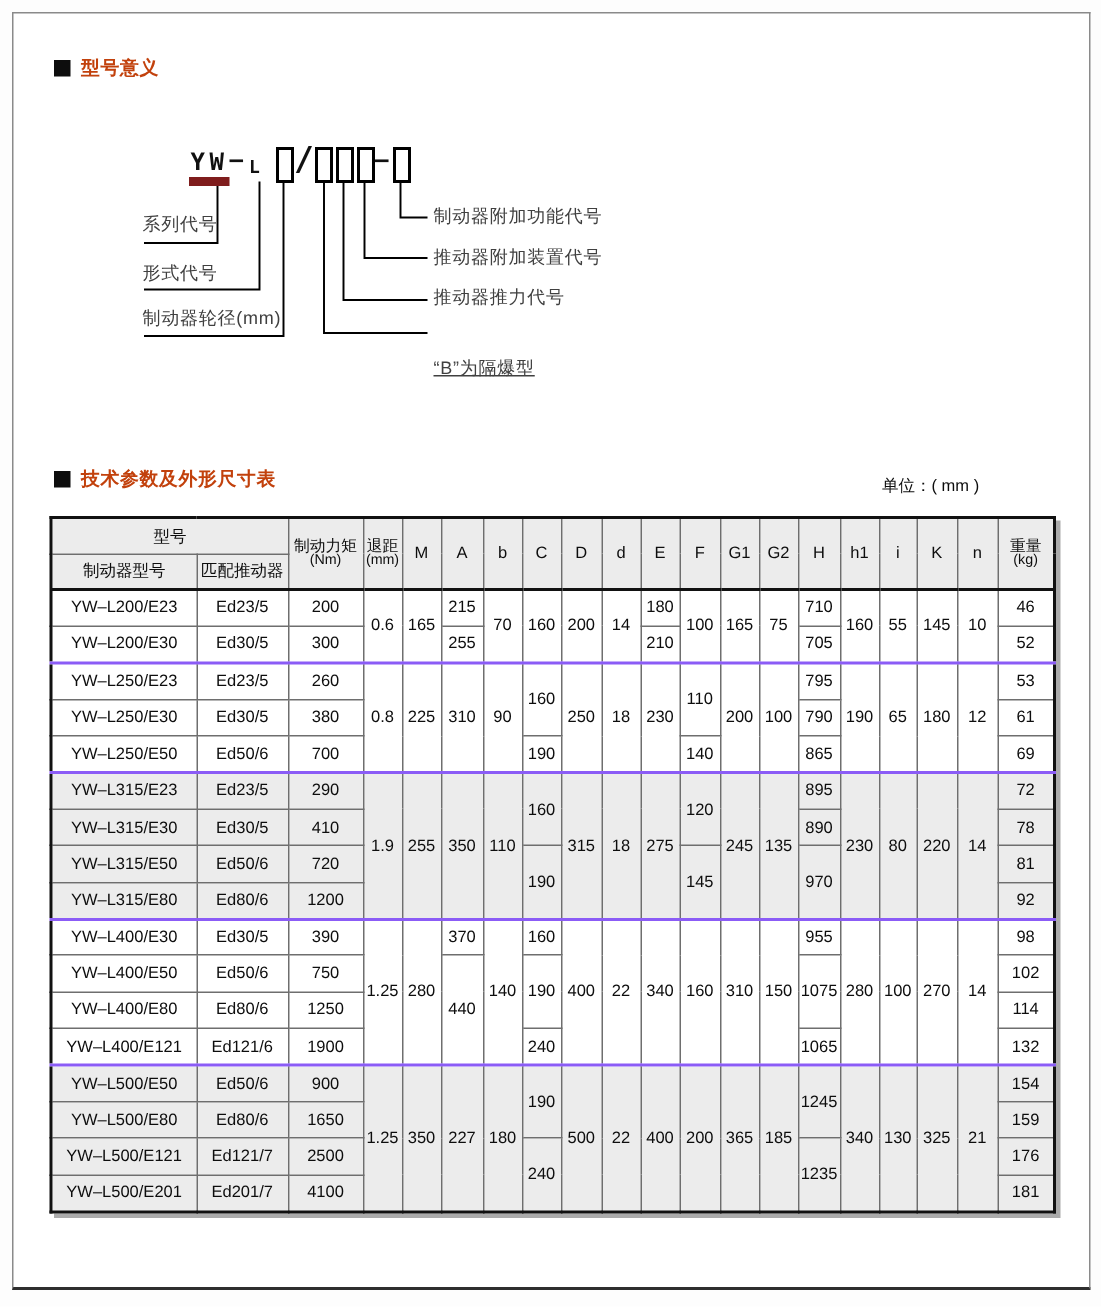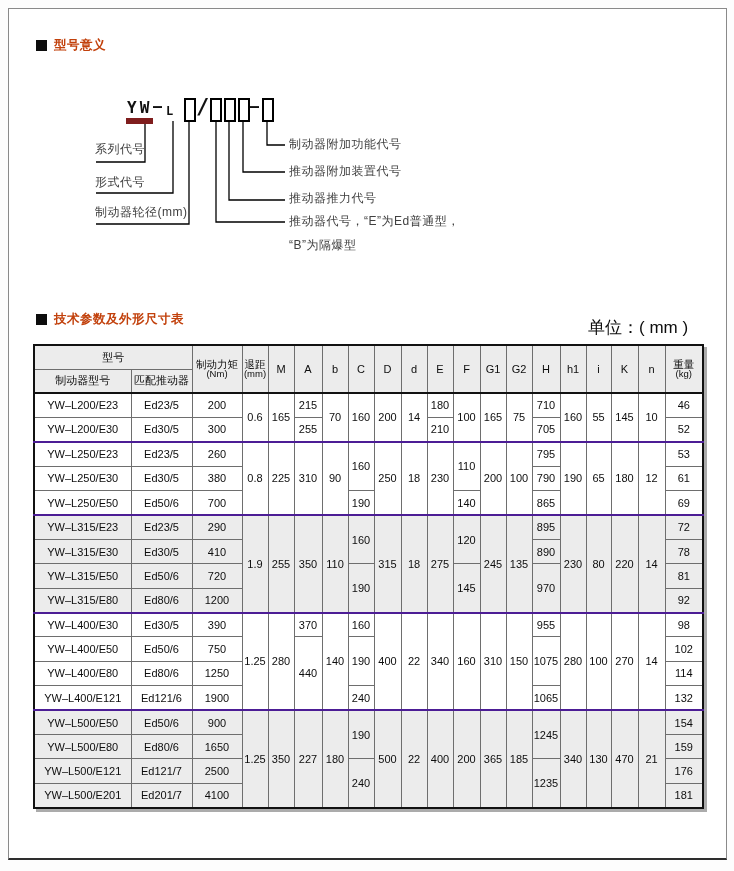--- a/index.html
+++ b/index.html
@@ -23,36 +23,36 @@
   .code-series{
     position:absolute;left:126px;top:99px;
     font-family:"DejaVu Sans Mono",monospace;font-weight:bold;font-size:16px;
     letter-spacing:3px;border-bottom:6px solid #7f1d1d;padding:0 1px 1px 1px;line-height:18px;
   }
   .code-dash{position:absolute;font-family:"DejaVu Sans Mono",monospace;font-weight:bold;font-size:15px;line-height:18px;}
   .code-form{position:absolute;left:166px;top:104px;font-family:"DejaVu Sans Mono",monospace;font-weight:bold;font-size:12px;line-height:14px;}
   .code-slash{position:absolute;left:196px;top:94px;font-family:"DejaVu Sans Mono",monospace;font-weight:bold;font-size:22px;line-height:26px;}
   .code-box{position:absolute;top:98px;width:8px;height:20px;border:2px solid #000;background:#fff;}
   
-  .unit-label{position:absolute;left:588px;top:316px;font-size:17px;color:#0d0d0d;}
+  .unit-label{position:absolute;left:588px;top:316px;font-size:11px;color:#0d0d0d;}
   table.params{
     position:absolute;left:33px;top:344px;width:669px;
     border-collapse:collapse;table-layout:fixed;
     border:2px solid #111;background:#fff;
     box-shadow:3px 3px 0 #ababab;
     font-size:11px;color:#0d0d0d;
   }
   table.params th,table.params td{
     border:1px solid #6e6e6e;text-align:center;vertical-align:middle;
     padding:0;font-weight:normal;overflow:hidden;white-space:nowrap;
   }
   table.params thead th{background:#ececec;}
   table.params thead tr{height:24px;padding-left:10px;}
   table.params .hb{border-bottom:2px solid #111;}
-  table.params tbody{border-top:2px solid #4c1d95;}
+  table.params tbody{border-top:2px solid #8b5cf6;}
   table.params tbody tr{height:24.4px;}
   tbody.shade td{background:#ececec;}
   .th2 div{line-height:10.5px;}
   .th2 .l1{font-size:10.5px;}
   .th2 .l2{font-size:9.5px;}
 </style>
 </head>
 <body>
 
 <div class="page-border"></div>
@@ -84,22 +84,21 @@
   <span class="code-box" style="left:238px;"></span>
   <span class="code-dash" style="left:250px;top:97px;">–</span>
   <span class="code-box" style="left:262px;"></span>
 
   <span class="dlabel" style="left:95px;top:141px;">系列代号</span>
   <span class="dlabel" style="left:95px;top:174px;">形式代号</span>
   <span class="dlabel" style="left:95px;top:204px;">制动器轮径(mm)</span>
   <span class="dlabel" style="left:289px;top:136px;">制动器附加功能代号</span>
   <span class="dlabel" style="left:289px;top:163px;">推动器附加装置代号</span>
   <span class="dlabel" style="left:289px;top:190px;">推动器推力代号</span>
-  <span class="dlabel" style="left:289px;top:213px;">推动器代号，“E”为Ed普通型，</span>
-  <span class="dlabel" style="left:289px;top:237px;">“B”为隔爆型</span>
+  <span class="dlabel" style="left:289px;top:237px;text-decoration:underline;">“B”为隔爆型</span>
 </div>
 
 <div class="section-title" style="left:36px;top:311px;">
   <span class="bullet"></span>
   <span>技术参数及外形尺寸表</span>
 </div>
 <div class="unit-label">单位：( mm )</div>
 
 <table class="params">
   <colgroup>
@@ -343,21 +342,21 @@
       <td rowspan="2">190</td>
       <td rowspan="4">500</td>
       <td rowspan="4">22</td>
       <td rowspan="4">400</td>
       <td rowspan="4">200</td>
       <td rowspan="4">365</td>
       <td rowspan="4">185</td>
       <td rowspan="2">1245</td>
       <td rowspan="4">340</td>
       <td rowspan="4">130</td>
-      <td rowspan="4">470</td>
+      <td rowspan="4">325</td>
       <td rowspan="4">21</td>
       <td>154</td>
     </tr>
     <tr>
       <td>YW–L500/E80</td>
       <td>Ed80/6</td>
       <td>1650</td>
       <td>159</td>
     </tr>
     <tr>

